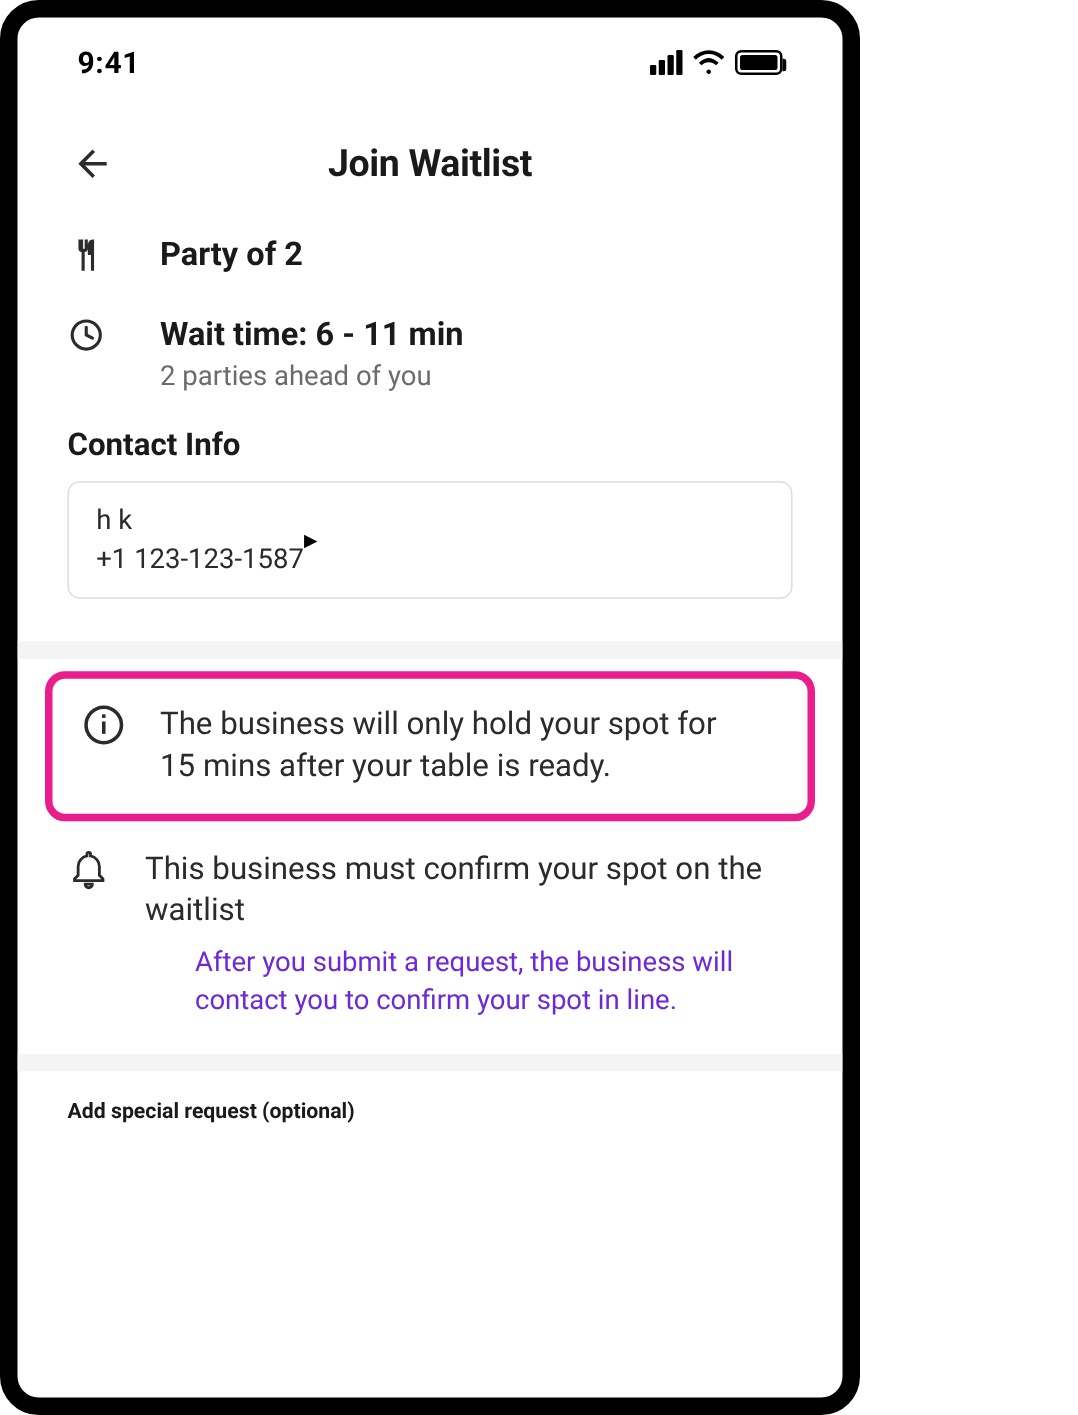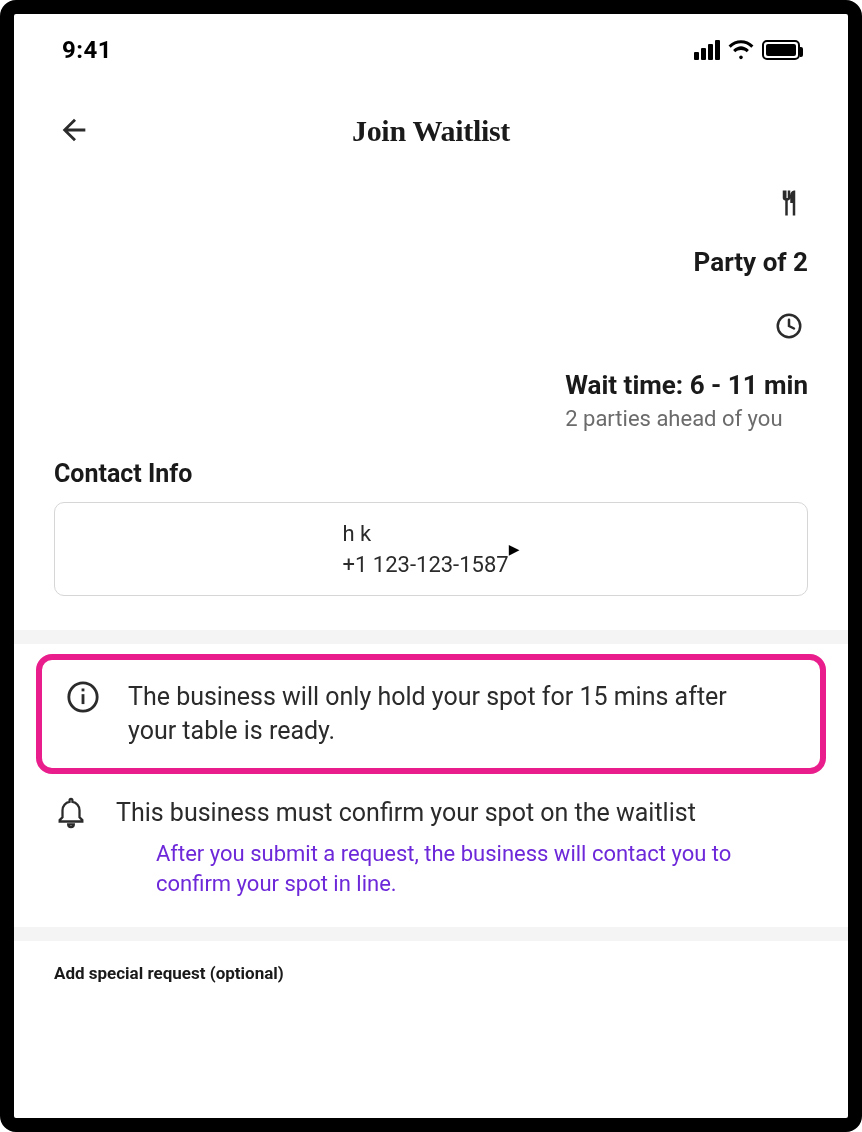--- a/index.html
+++ b/index.html
@@ -1,20 +1,20 @@
 <!DOCTYPE html>
 <html><head>
 <meta charset="utf-8">
 <style>
   * { box-sizing: border-box; margin: 0; padding: 0; }
   html, body { width: 862px; height: 1132px; font-family: -apple-system, BlinkMacSystemFont, "Segoe UI", Roboto, Helvetica, Arial, sans-serif; background: #fff; }
   .device-frame {
-    width: 862px; height: 1132px;
+    width: 688px; height: 1132px;
     border: 14px solid #000;
-    border-radius: 16px;
+    border-radius: 31px;
     background: #fff;
     position: relative;
     overflow: hidden;
   }
   .status-bar {
     display: flex; justify-content: space-between; align-items: center;
     padding: 22px 48px 10px 48px;
   }
   .status-time { font-size: 24px; font-weight: 700; letter-spacing: 0.5px; }
   .status-icons { display: flex; align-items: center; gap: 8px; }
@@ -27,39 +27,39 @@
   .wifi-icon svg { width:26px; height:20px; display:block; }
   .battery {
     width: 38px; height: 20px; border: 2px solid #000; border-radius: 5px; position: relative;
     display:flex; align-items:center; padding:2px;
   }
   .battery::after { content:""; position:absolute; right:-5px; top:5px; width:3px; height:10px; background:#000; border-radius:0 2px 2px 0;}
   .battery-fill { background:#000; width:100%; height:100%; border-radius:2px; }
 
   .header {
     display: flex; justify-content: center;
-    position: relative; padding: 40px 30px 30px 30px; font-family: Liberation Serif, serif;
+    position: relative; padding: 40px 30px 30px 30px;
   }
   .back-btn { position: absolute; left: 40px; top: 50%; transform: translateY(-40%); width:40px; height:40px; display:flex; align-items:center; justify-content:center; cursor:pointer; }
   .back-btn svg { width: 34px; height: 34px; }
   .page-title { font-size: 30px; font-weight: 700; color: #1a1a1a; letter-spacing: -0.3px; }
 
   .section { padding: 10px 40px; }
-  .info-row { display: flex; gap: 25px; margin-bottom: 28px; align-items: flex-end; flex-direction: column; }
+  .info-row { display: flex; gap: 40px; margin-bottom: 28px; align-items: flex-start; }
   .info-icon { width: 34px; flex-shrink:0; color:#2b2b2b; }
   .info-icon svg { width: 30px; height: 30px; }
   .info-text-primary { font-size: 26px; font-weight: 700; color: #1a1a1a; margin-bottom: 6px; }
   .info-text-secondary { font-size: 22px; color: #6b6b6b; }
 
   .section-heading { font-size: 25px; font-weight: 700; color: #1a1a1a; margin: 18px 0 14px 0; }
 
   .contact-card {
     border: 1px solid #d6d6d6; border-radius: 10px;
     padding: 18px 22px;
-    display: flex; justify-content: center; align-items: center;
+    display: flex; justify-content: flex-start; align-items: center;
     cursor: pointer;
   }
   .contact-name { font-size: 22px; color: #2b2b2b; margin-bottom: 6px; }
   .contact-phone { font-size: 22px; color: #2b2b2b; }
   .chevron { font-size: 14px; color:#000; }
 
   .divider-band { height: 14px; background: #f4f4f4; margin: 24px 0 10px 0; }
 
   .highlight-box {
     border: 6px solid #e91e8c;

